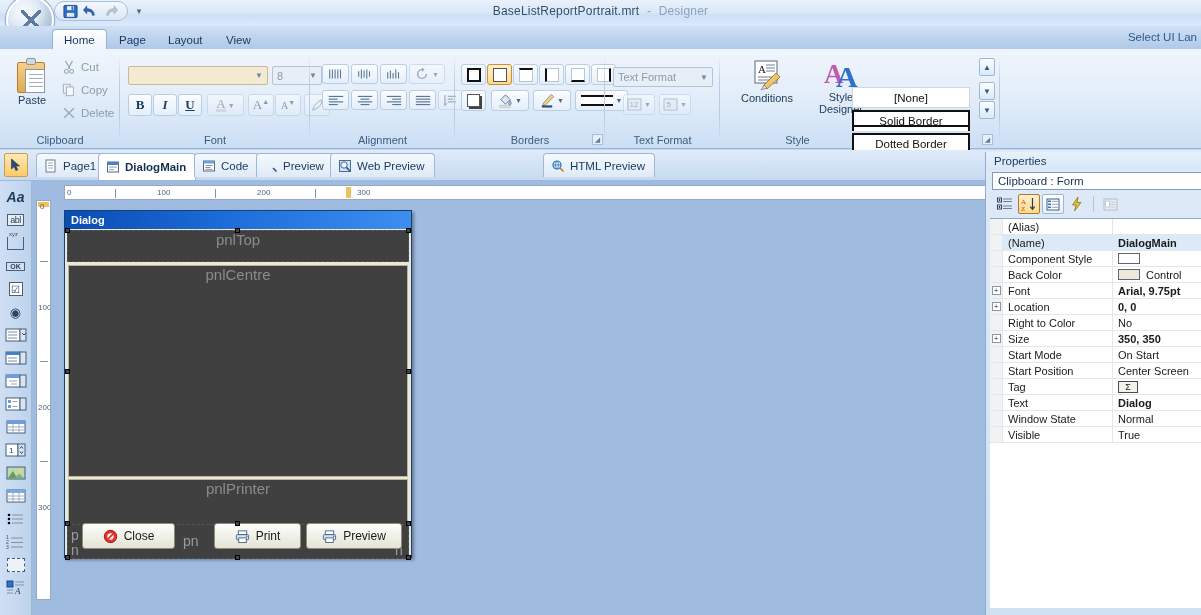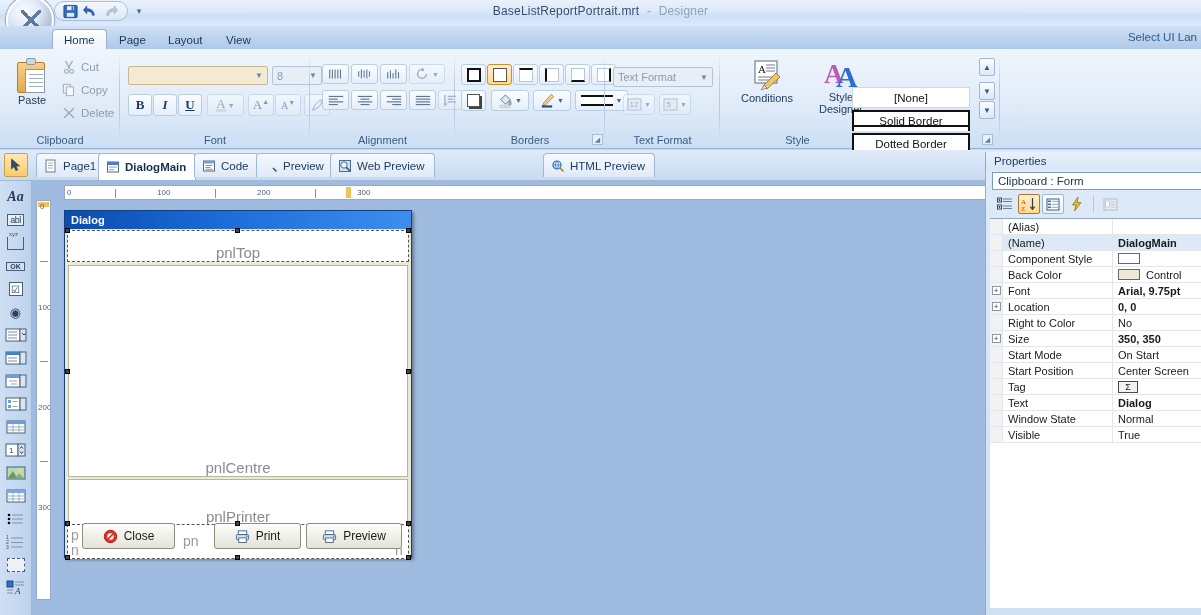--- a/index.html
+++ b/index.html
@@ -214,22 +214,22 @@
     border:1px solid #14417a;
     box-shadow:2px 2px 3px rgba(0,0,0,.35);
   }
   .form-title{
     position:absolute; left:0;top:0;width:100%;height:18px;
     background:linear-gradient(to right,#0a4cb0 0%,#1c6bd8 45%,#3e8ef0 100%);
     color:#fff; font-weight:bold; font-size:11px;
     display:flex;align-items:center; padding-left:6px;
   }
   .panel{
-    position:absolute; background:#ffffff; border:1px solid #b8b69a;
-    display:flex;align-items:flex-end;justify-content:center;
+    position:absolute; background:#404040; border:1px solid #b8b69a;
+    display:flex;align-items:flex-start;justify-content:center;
     font-size:15px; color:#8b8b8b;
   }
   .panel.selected{ border:1px dashed #555; }
 
   .hdl{
     position:absolute; width:5px;height:5px;background:#444; border:1px solid #000;
   }
 
   .dlgbtn{
     position:absolute; height:26px;
@@ -734,21 +734,21 @@
             <circle cx="6" cy="6" r="4" fill="#d8ecff" stroke="#2f6fb5" stroke-width="1.2"></circle>
             <path d="M2 6 h8 M6 2 a6 6 0 0 1 0 8 a6 6 0 0 1 0 -8" fill="none" stroke="#2f6fb5" stroke-width=".7"></path>
             <line x1="9" y1="9" x2="12.5" y2="12.5" stroke="#b97b18" stroke-width="1.6"></line>
           </svg>
       </span>
       <span>HTML Preview</span>
     </div>
   </div>
 
   <div class="toolbox">
-    <div class="tool" style="font-family:Liberation Serif, serif;font-weight:bold;font-style:italic;font-size:14px;">Aa</div>
+    <div class="tool" style="font-family:Liberation Sans, sans-serif;font-weight:bold;font-style:italic;font-size:14px;">Aa</div>
     <div class="tool">
       <span style="border:1px solid #45607e;background:#e9eef4;padding:0 2px;font-size:9px;letter-spacing:-.5px;">abl</span>
     </div>
     <div class="tool">
       <span style="border:1px solid #45607e;border-top:none;width:17px;height:13px;display:block;position:relative;">
         <span style="position:absolute;top:-6px;left:1px;font-size:6px;color:#35506e;">xyz</span>
       </span>
     </div>
     <div class="tool">
       <span style="border:1px solid #45607e;background:#d6dfe9;padding:0 3px;font-size:7px;font-weight:bold;">OK</span>

